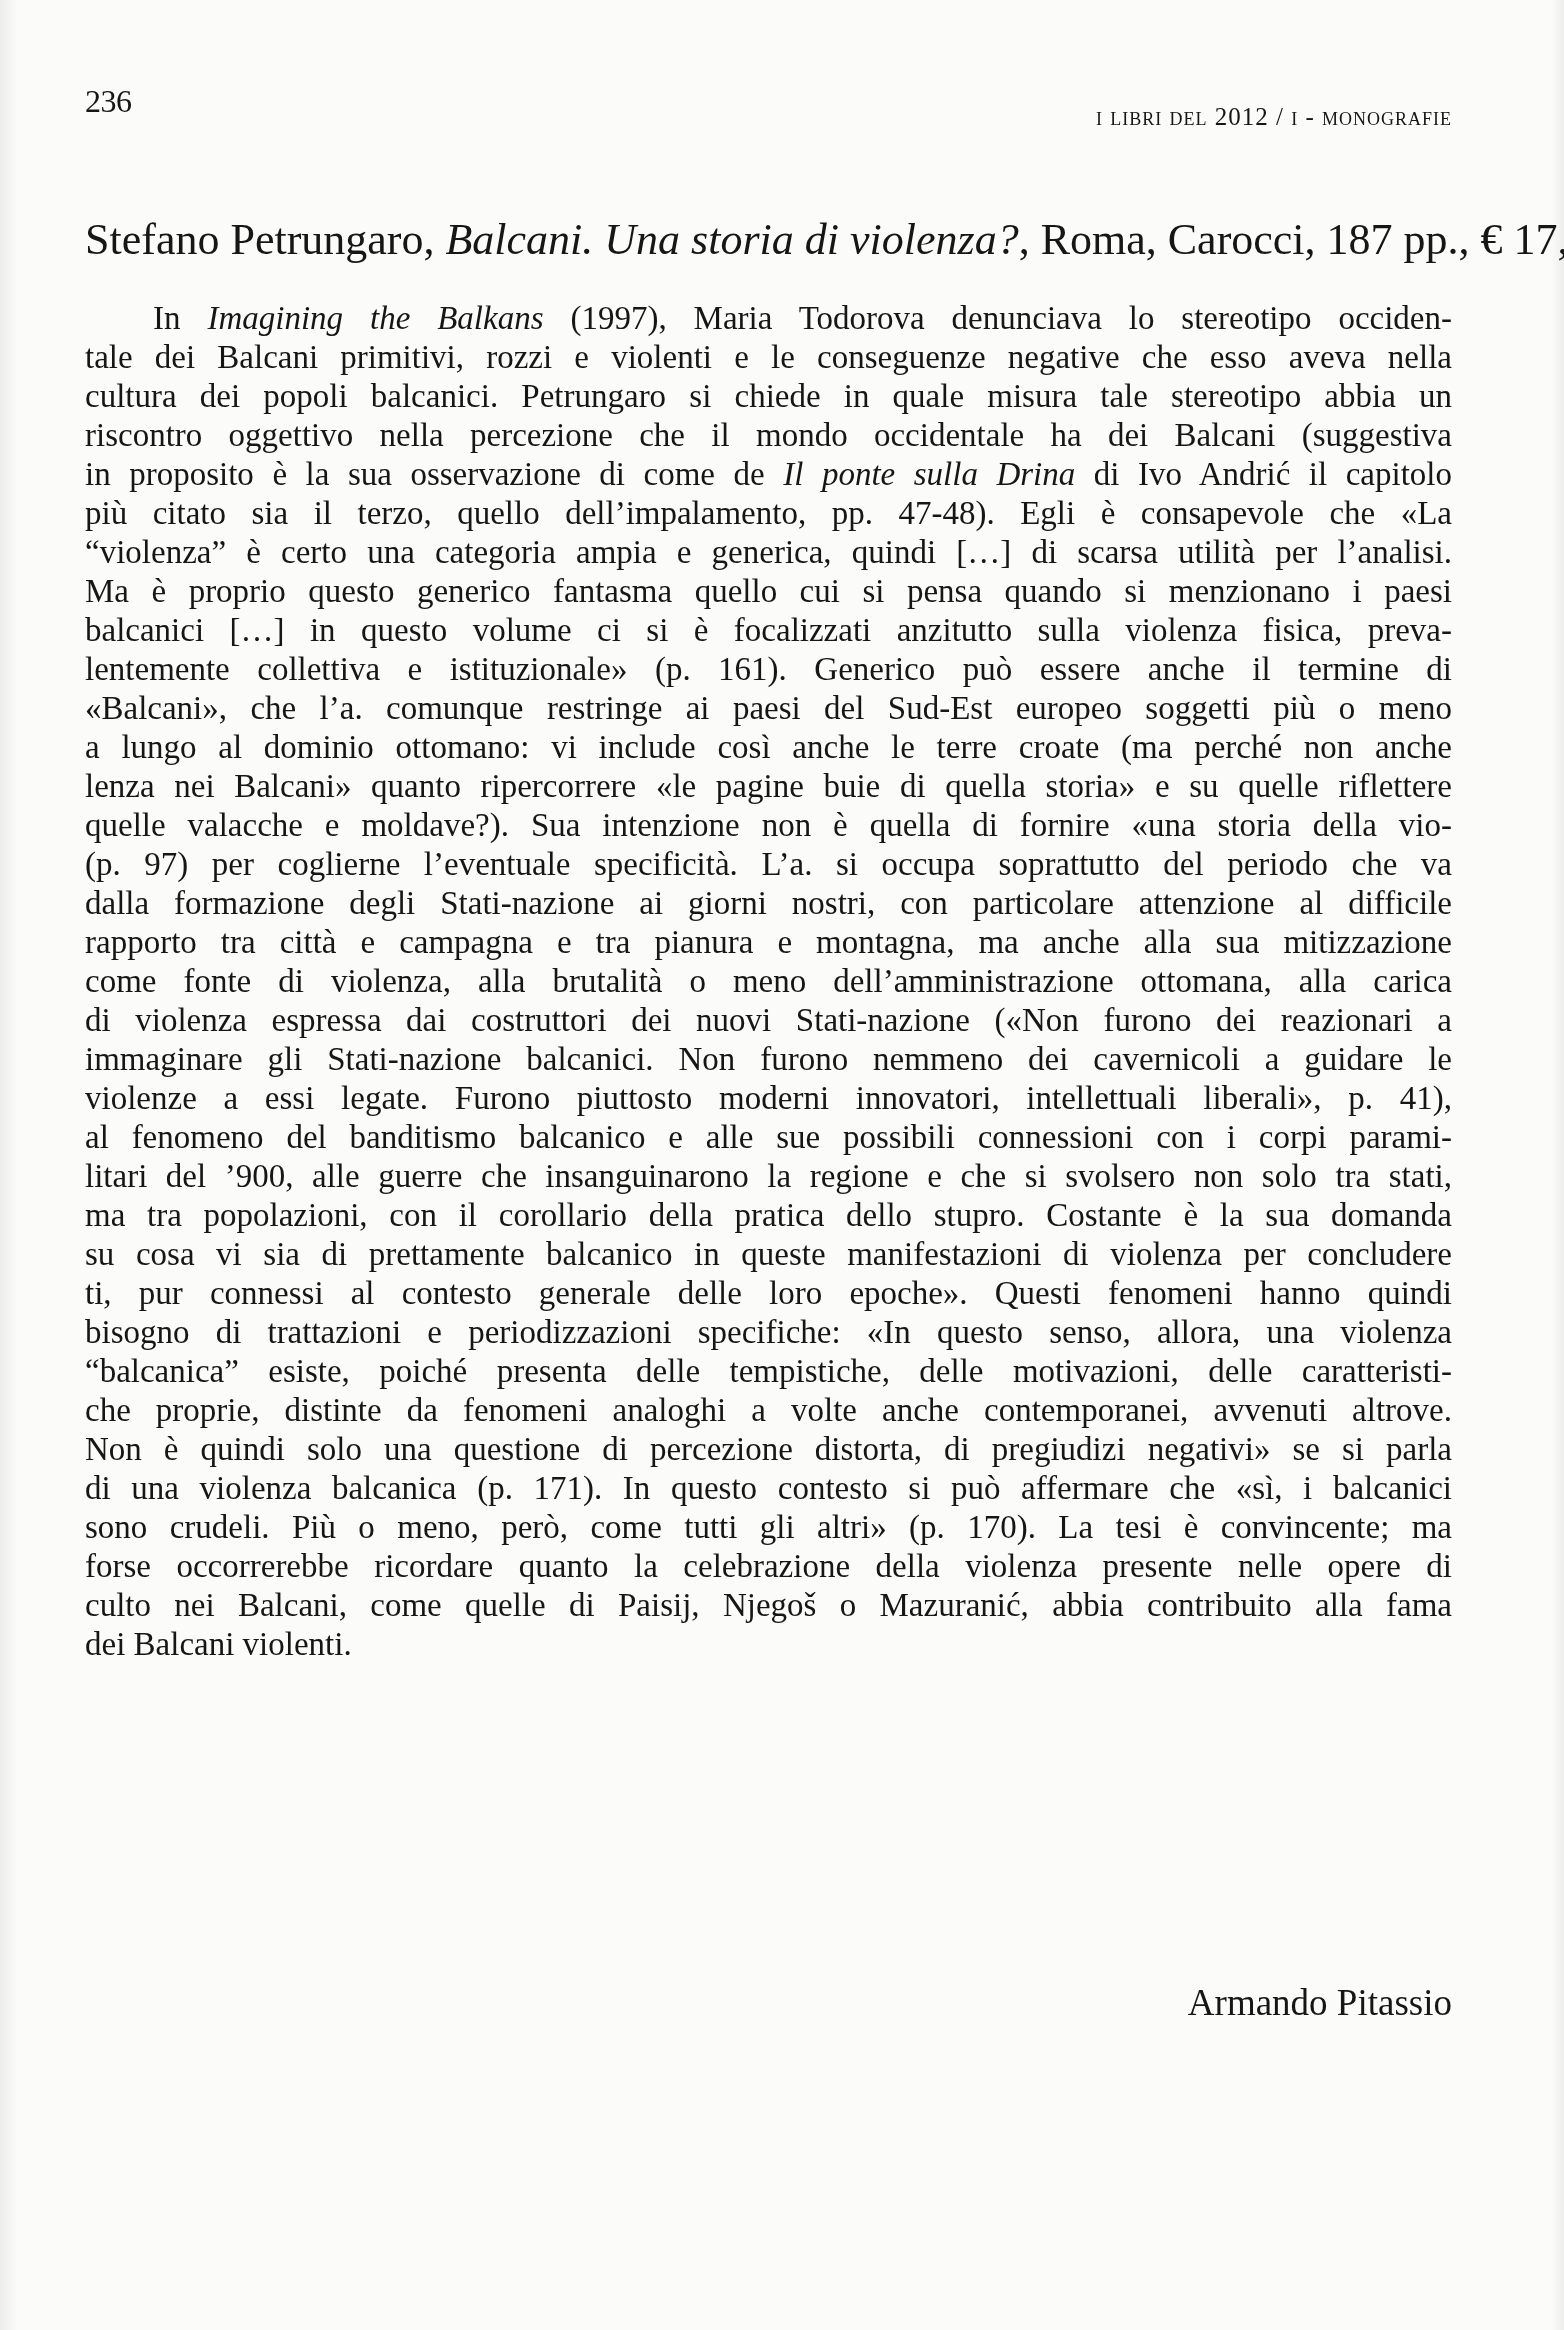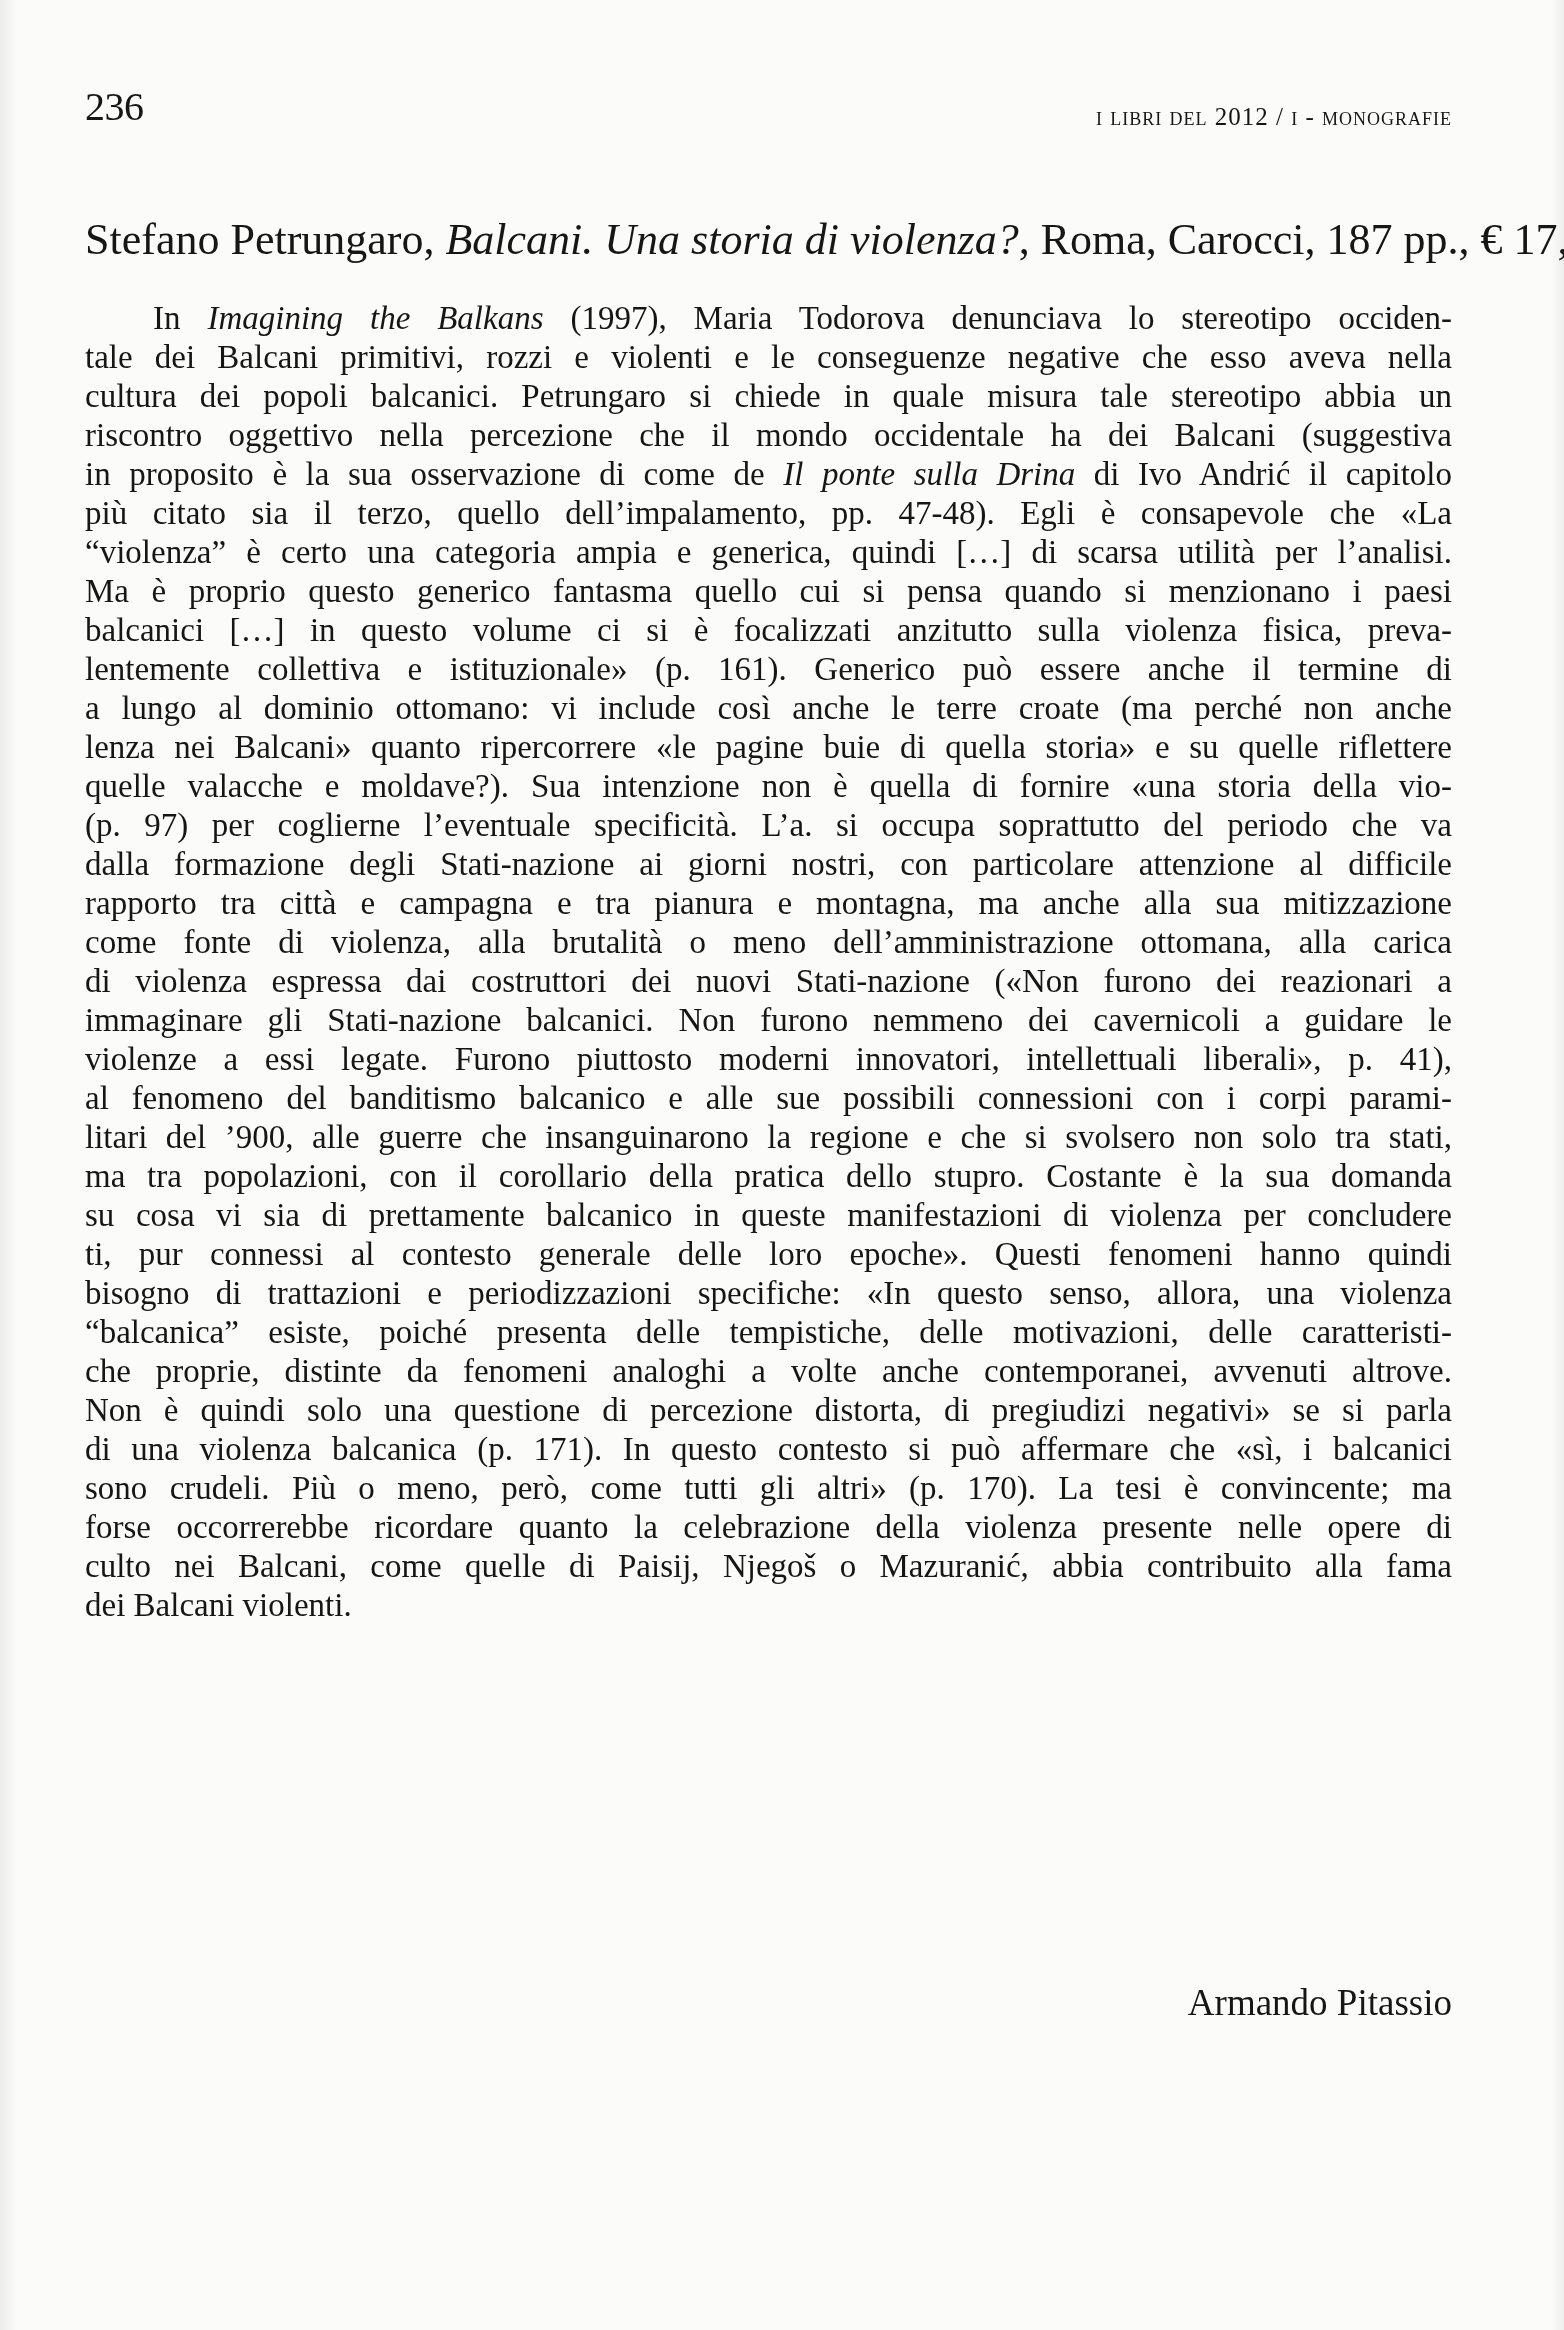--- a/index.html
+++ b/index.html
@@ -27,21 +27,21 @@
       position: absolute;
       top: 83px;
       left: 85px;
       width: 1367px;
       height: 39px;
     }
     .page-number {
       position: absolute;
       left: 0;
       top: 0;
-      font-size: 40px;
+      font-size: 32px;
       letter-spacing: -0.5px;
       text-align: right;
     }
     .section-title {
       position: absolute;
       right: 0;
       top: 20px;
       font-size: 25px;
       font-variant: small-caps;
       letter-spacing: 1px;
@@ -102,20 +102,21 @@
   <div class="line first"><span>In </span><em>Imagining the Balkans</em><span> (1997), Maria Todorova denunciava lo stereotipo occiden-</span></div>
   <div class="line"><span>tale dei Balcani primitivi, rozzi e violenti e le conseguenze negative che esso aveva nella</span></div>
   <div class="line"><span>cultura dei popoli balcanici. Petrungaro si chiede in quale misura tale stereotipo abbia un</span></div>
   <div class="line"><span>riscontro oggettivo nella percezione che il mondo occidentale ha dei Balcani (suggestiva</span></div>
   <div class="line"><span>in proposito è la sua osservazione di come de </span><em>Il ponte sulla Drina</em><span> di Ivo Andrić il capitolo</span></div>
   <div class="line"><span>più citato sia il terzo, quello dell’impalamento, pp. 47-48). Egli è consapevole che «La</span></div>
   <div class="line"><span>“violenza” è certo una categoria ampia e generica, quindi […] di scarsa utilità per l’analisi.</span></div>
   <div class="line"><span>Ma è proprio questo generico fantasma quello cui si pensa quando si menzionano i paesi</span></div>
   <div class="line"><span>balcanici […] in questo volume ci si è focalizzati anzitutto sulla violenza fisica, preva-</span></div>
   <div class="line"><span>lentemente collettiva e istituzionale» (p. 161). Generico può essere anche il termine di</span></div>
+  <div class="line"><span>«Balcani», che l’a. comunque restringe ai paesi del Sud-Est europeo soggetti più o meno</span></div>
   <div class="line"><span>a lungo al dominio ottomano: vi include così anche le terre croate (ma perché non anche</span></div>
   <div class="line"><span>lenza nei Balcani» quanto ripercorrere «le pagine buie di quella storia» e su quelle riflettere</span></div>
   <div class="line"><span>quelle valacche e moldave?). Sua intenzione non è quella di fornire «una storia della vio-</span></div>
   <div class="line"><span>(p. 97) per coglierne l’eventuale specificità. L’a. si occupa soprattutto del periodo che va</span></div>
   <div class="line"><span>dalla formazione degli Stati-nazione ai giorni nostri, con particolare attenzione al difficile</span></div>
   <div class="line"><span>rapporto tra città e campagna e tra pianura e montagna, ma anche alla sua mitizzazione</span></div>
   <div class="line"><span>come fonte di violenza, alla brutalità o meno dell’amministrazione ottomana, alla carica</span></div>
   <div class="line"><span>di violenza espressa dai costruttori dei nuovi Stati-nazione («Non furono dei reazionari a</span></div>
   <div class="line"><span>immaginare gli Stati-nazione balcanici. Non furono nemmeno dei cavernicoli a guidare le</span></div>
   <div class="line"><span>violenze a essi legate. Furono piuttosto moderni innovatori, intellettuali liberali», p. 41),</span></div>

